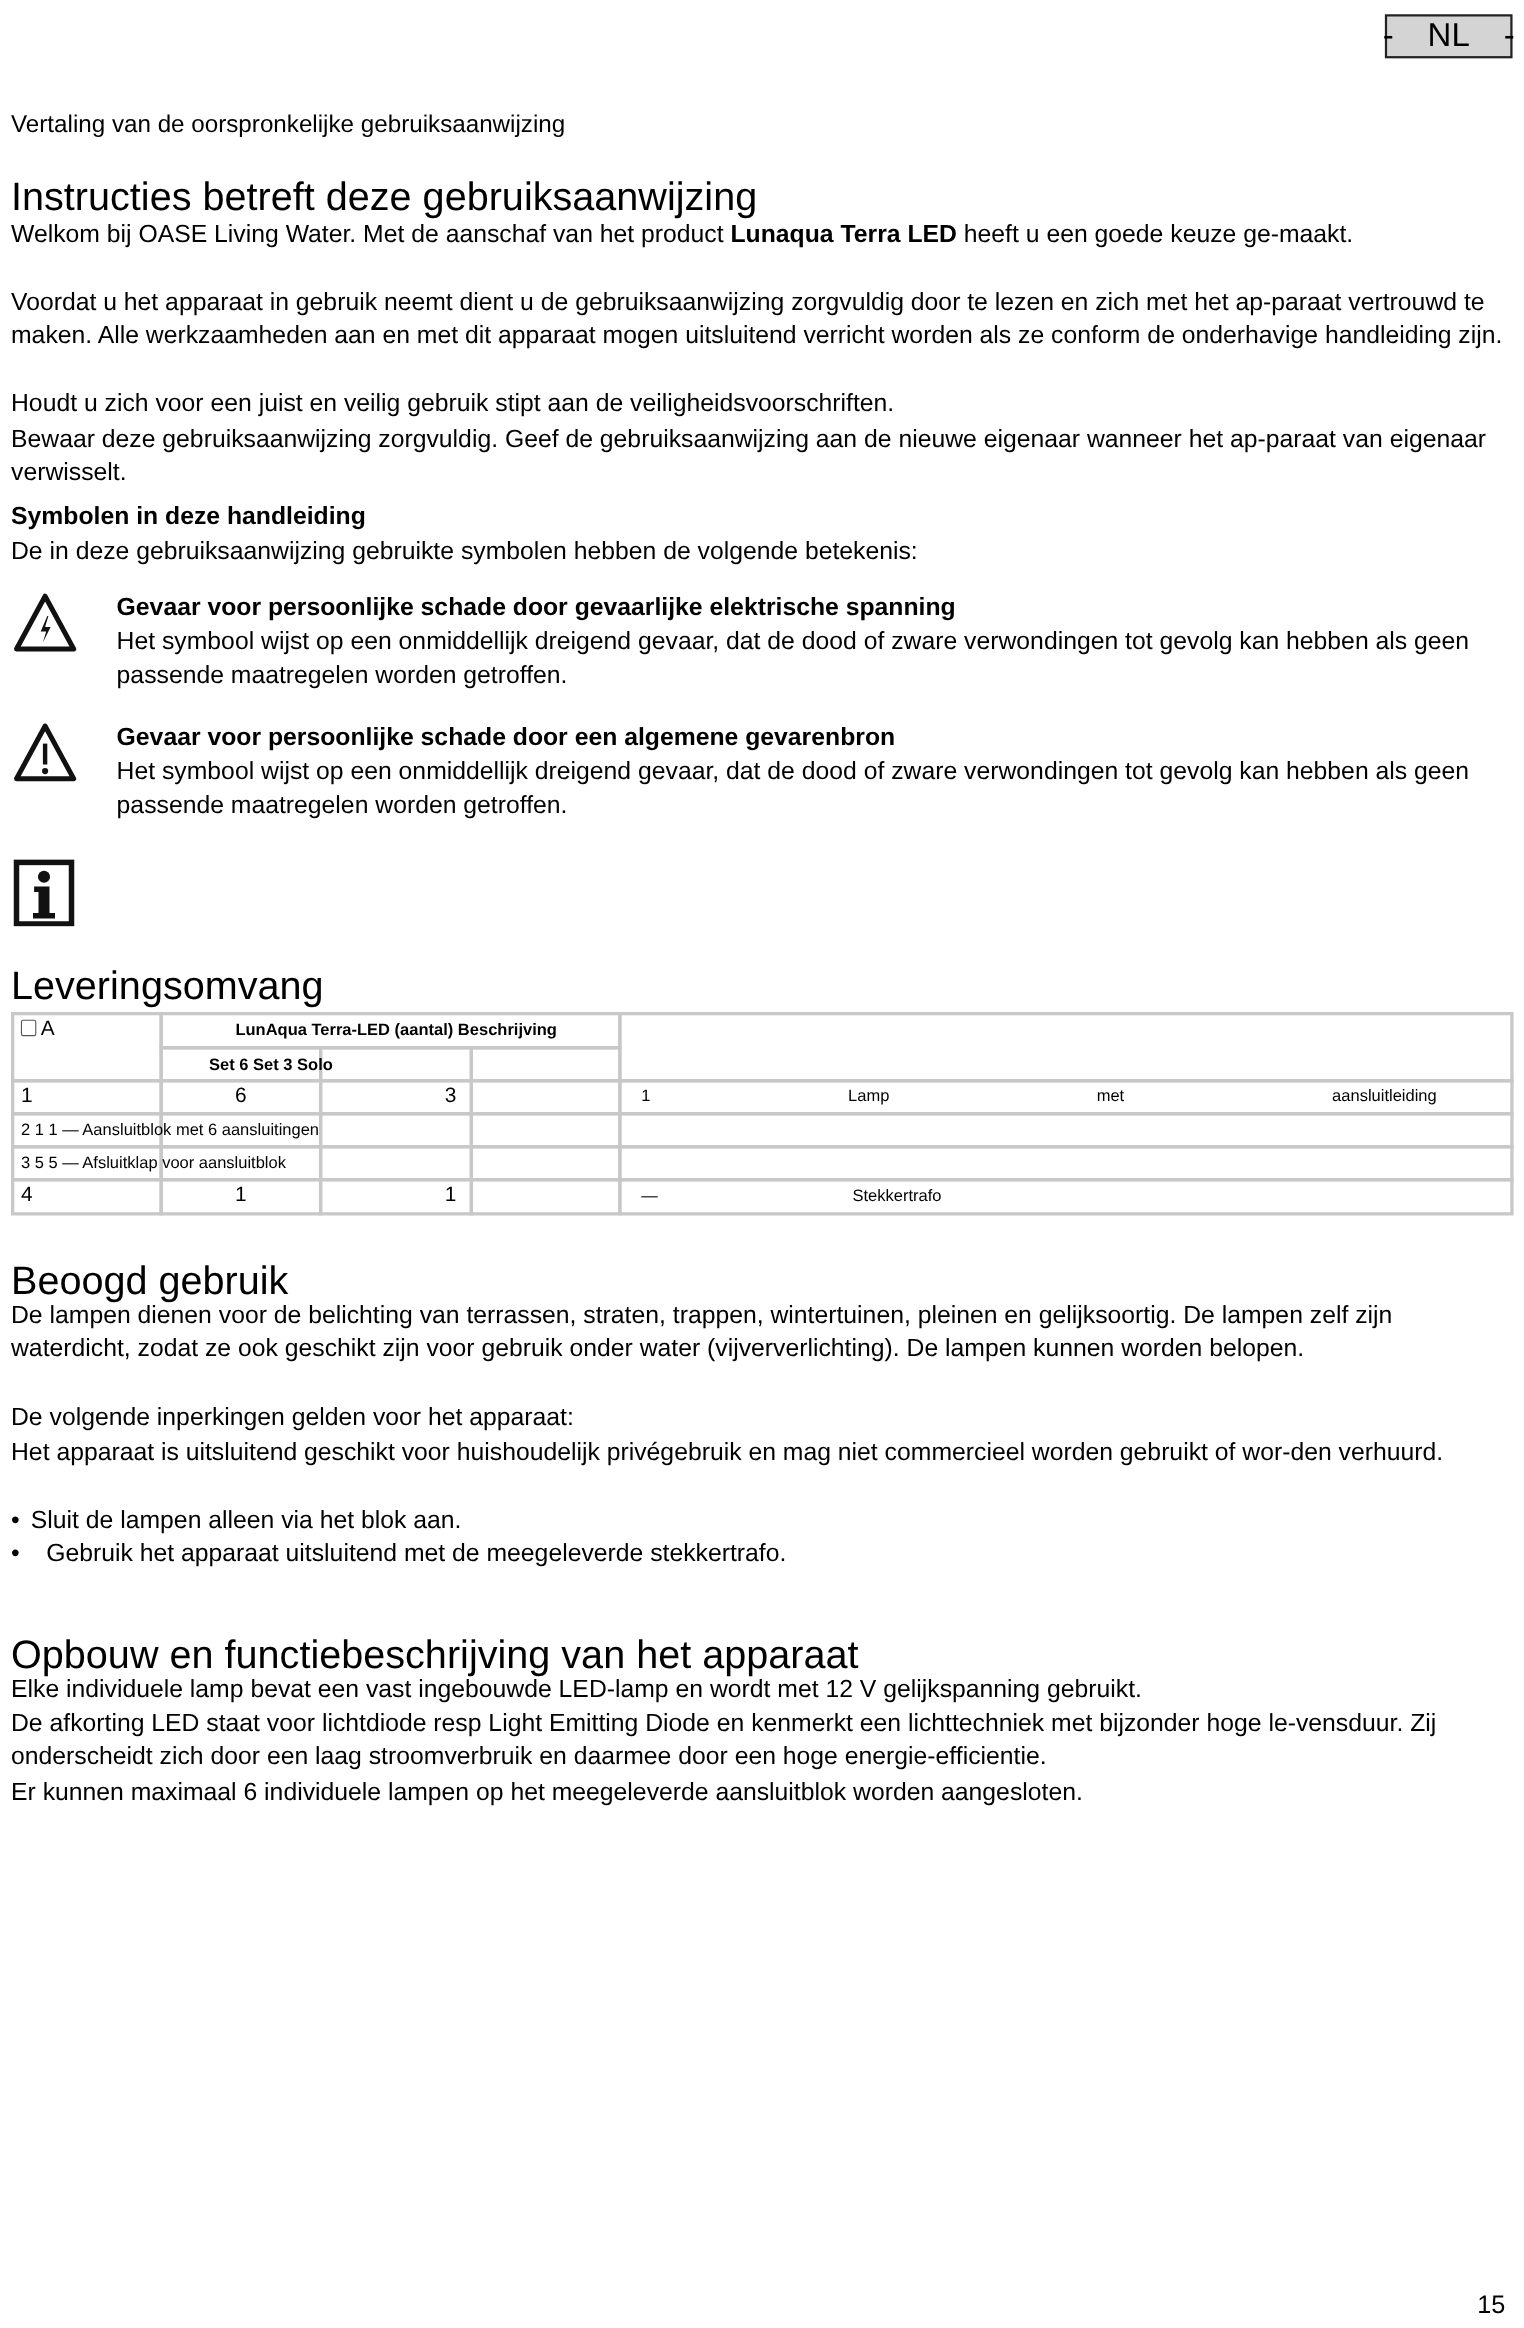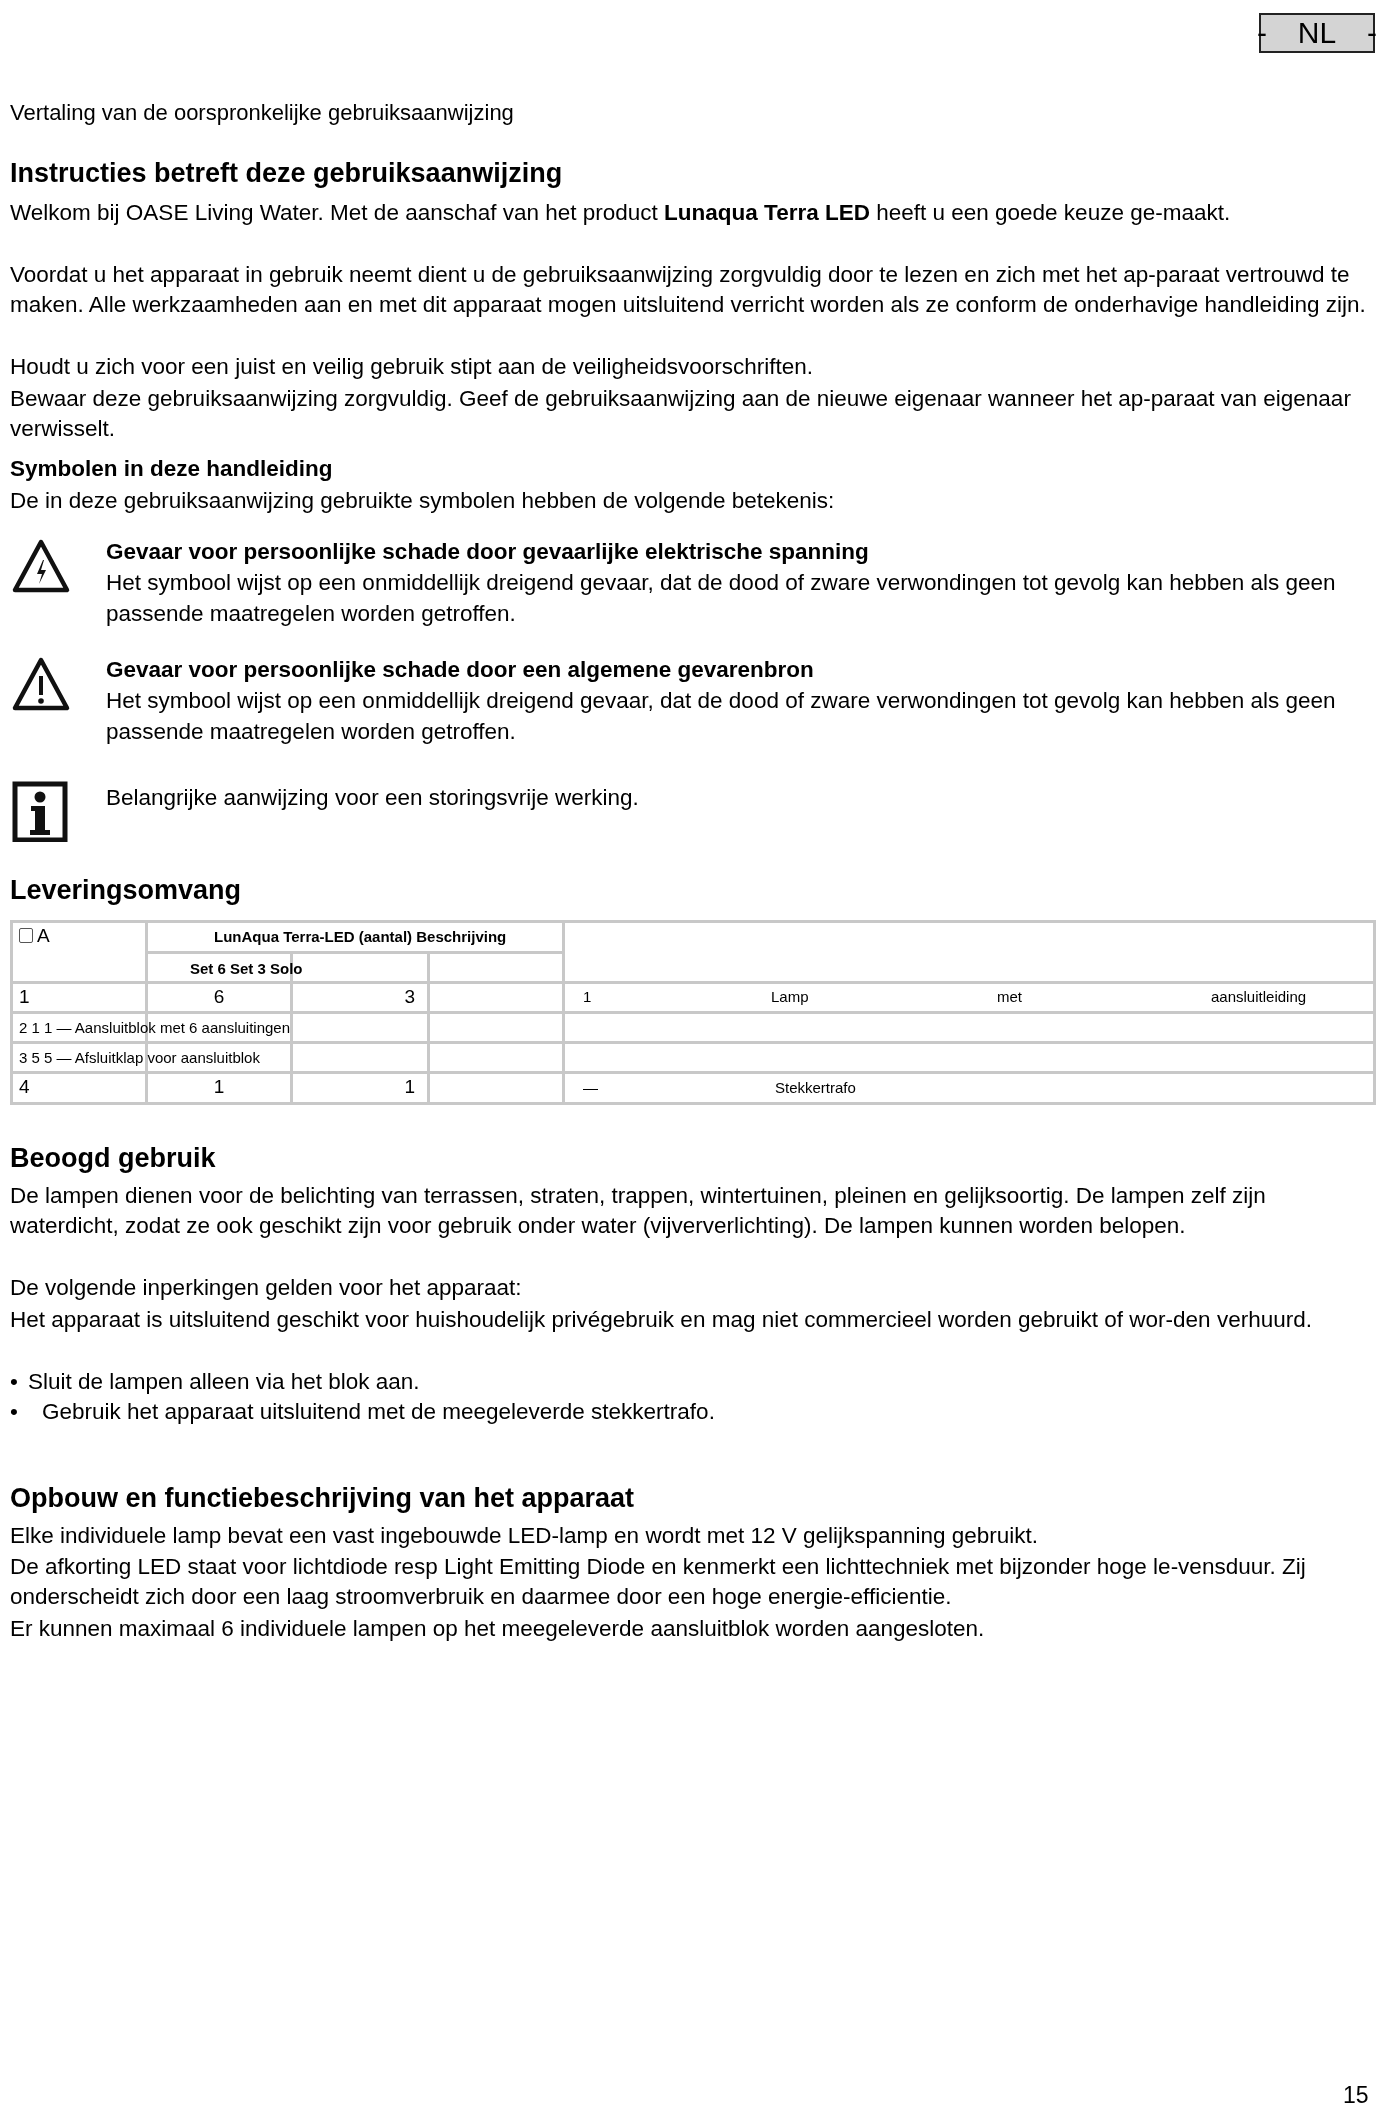--- a/index.html
+++ b/index.html
@@ -9,21 +9,21 @@
   }
   .lang-badge {
     position: absolute; left: 1259px; top: 13px; width: 116px; height: 40px;
     background: #d4d4d4; border: 2px solid #222; box-sizing: border-box;
     display: flex; align-items: center; justify-content: space-between;
     font-size: 30px; line-height: 1; padding: 0 2px;
   }
   .lang-badge .dash { margin-left: -6px; margin-right: -6px; }
   .abs { position: absolute; left: 10px; }
   .doc-title { font-weight: normal; font-size: 22px; top: 100px; }
-  h2 { margin: 0; font-weight: bold; font-size: 27px; position: absolute; left: 10px; }
+  h2 { margin: 0; font-weight: normal; font-size: 36px; position: absolute; left: 10px; }
   h3 { margin: 0; font-weight: bold; font-size: 22.5px; position: absolute; left: 10px; }
   .p { position: absolute; left: 10px; width: 1360px; font-size: 22.5px; line-height: 30px; }
   .p b { font-weight: bold; }
   .sym-row { position: absolute; left: 10px; width: 1360px; }
   .sym-icon { position: absolute; left: 0; top: 0; width: 62px; height: 62px; }
   .sym-text { position: absolute; left: 96px; width: 1260px; font-size: 22.5px; line-height: 31px; }
   .sym-text .t { font-weight: bold; }
 
   
   .tbl { position: absolute; left: 10px; top: 920px; width: 1366px; height: 190px; }
@@ -80,21 +80,20 @@
     <div>Het symbool wijst op een onmiddellijk dreigend gevaar, dat de dood of zware verwondingen tot gevolg kan hebben als geen passende maatregelen worden getroffen.</div>
   </div>
 </div>
 
 <div class="sym-row" style="top:782px; height:64px">
   <svg class="sym-icon" style="top:-2px" viewBox="0 0 62 62">
     <rect x="5" y="4" width="50" height="56" fill="none" stroke="#111" stroke-width="5"></rect>
     <circle cx="30" cy="17" r="5.5" fill="#111"></circle>
     <path d="M21 26 L35 26 L35 50 L40 50 L40 55 L20 55 L20 50 L25 50 L25 31 L21 31 Z" fill="#111"></path>
   </svg>
-  <div class="sym-text" style="top:0">Belangrijke aanwijzing voor een storingsvrije werking.</div>
 </div>
 
 <h2 style="top:875px">Leveringsomvang</h2>
 
 <div class="tbl">
 
   <div class="cell" style="left:0;top:0;width:138px;height:64px"><span class="ckbox"></span><span>A</span></div>
   <div class="cell bold" style="left:135px;top:0;width:420px;height:34px;border-bottom-width:3px"></div>
   <div class="cell" style="left:552px;top:0;width:814px;height:64px"></div>
   <div class="overflow bold" style="left:204px;top:6px">LunAqua Terra-LED (aantal) Beschrijving</div>

